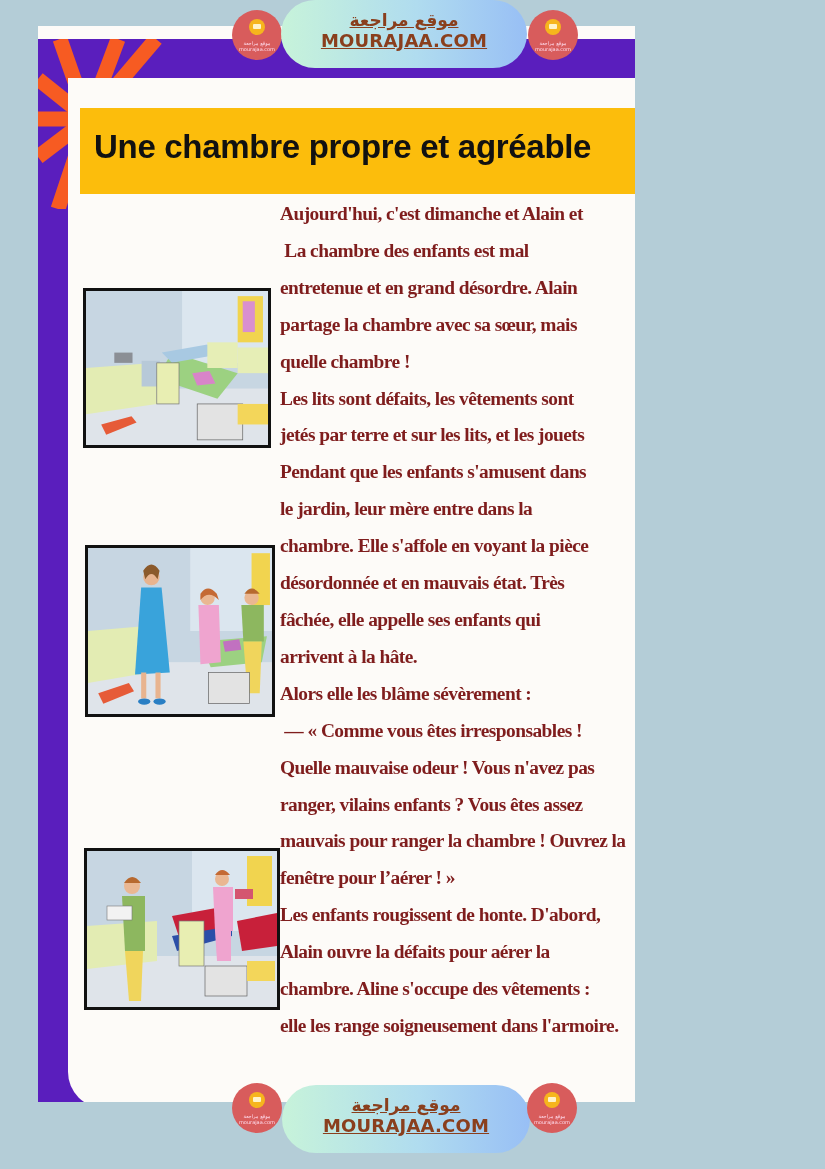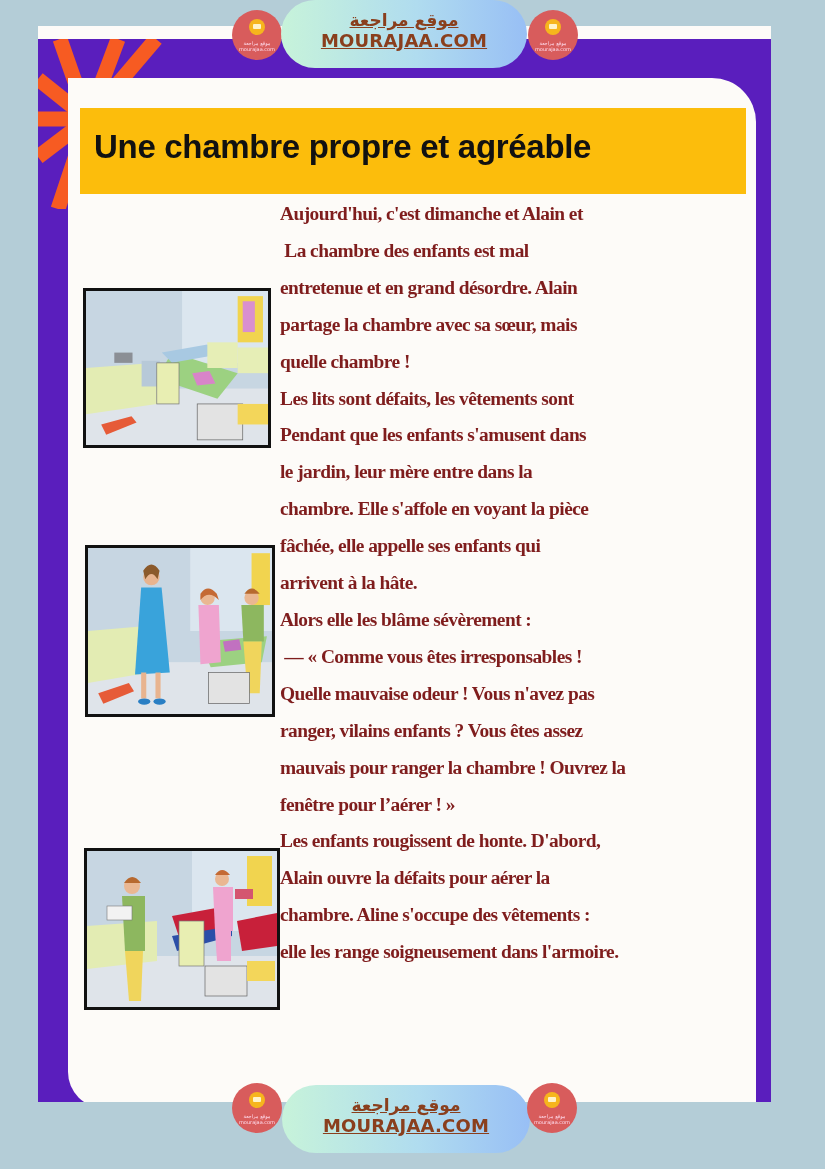--- a/index.html
+++ b/index.html
@@ -2,21 +2,21 @@
 <html><head>
 <meta charset="utf-8">
 <style>
   html, body { margin:0; padding:0; }
   body {
     width:825px; height:1169px; position:relative; overflow:hidden;
     background:#b4cdd7;
     font-family:"DejaVu Sans", sans-serif;
   }
   .page {
-    position:absolute; left:38px; top:26px; width:733px; height:1076px;
+    position:absolute; left:38px; top:26px; width:597px; height:1076px;
     background:#fdfbf8; overflow:hidden;
   }
   .purple {
     position:absolute; left:0; top:13px; width:735px; height:1063px;
     background:#5a1ebd;
   }
   .card {
     position:absolute; left:30px; top:52px; width:688px; height:1030px;
     background:#fdfbf8; border-radius:0 44px 0 36px;
   }
@@ -184,23 +184,25 @@
     </svg>
   </div>
 
   <div class="story">
     <span class="line">Aujourd'hui, c'est dimanche et Alain et</span>
     <span class="line" style="white-space:pre"> La chambre des enfants est mal</span>
     <span class="line">entretenue et en grand désordre. Alain</span>
     <span class="line">partage la chambre avec sa sœur, mais</span>
     <span class="line">quelle chambre !</span>
     <span class="line">Les lits sont défaits, les vêtements sont</span>
+    <span class="line">jetés par terre et sur les lits, et les jouets</span>
     <span class="line">Pendant que les enfants s'amusent dans</span>
     <span class="line">le jardin, leur mère entre dans la</span>
     <span class="line">chambre. Elle s'affole en voyant la pièce</span>
+    <span class="line">désordonnée et en mauvais état. Très</span>
     <span class="line">fâchée, elle appelle ses enfants qui</span>
     <span class="line">arrivent à la hâte.</span>
     <span class="line">Alors elle les blâme sévèrement :</span>
     <span class="line" style="white-space:pre"> — « Comme vous êtes irresponsables !</span>
     <span class="line">Quelle mauvaise odeur ! Vous n'avez pas</span>
     <span class="line">ranger, vilains enfants ? Vous êtes assez</span>
     <span class="line">mauvais pour ranger la chambre ! Ouvrez la</span>
     <span class="line">fenêtre pour l’aérer ! »</span>
     <span class="line">Les enfants rougissent de honte. D'abord,</span>
     <span class="line">Alain ouvre la défaits pour aérer la</span>

